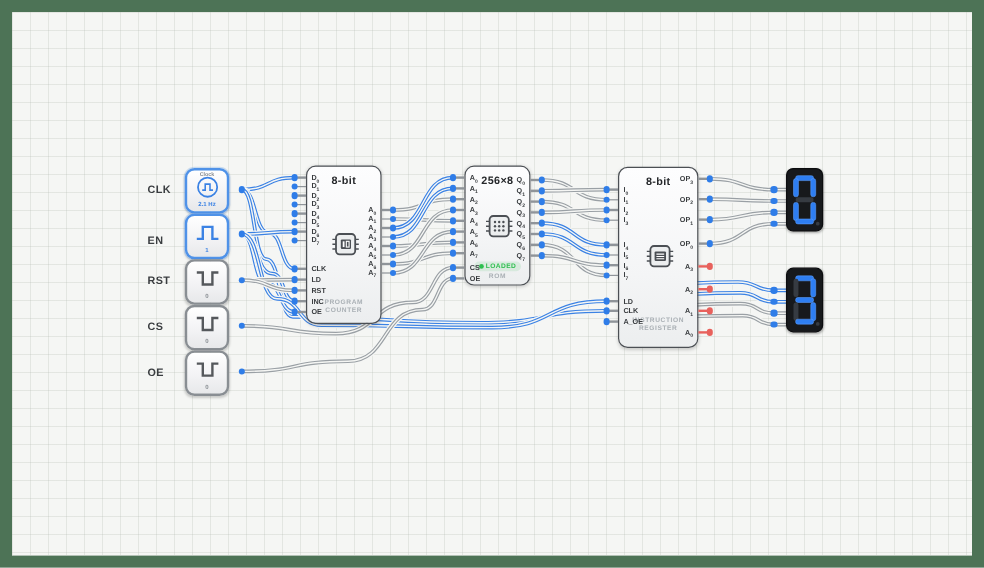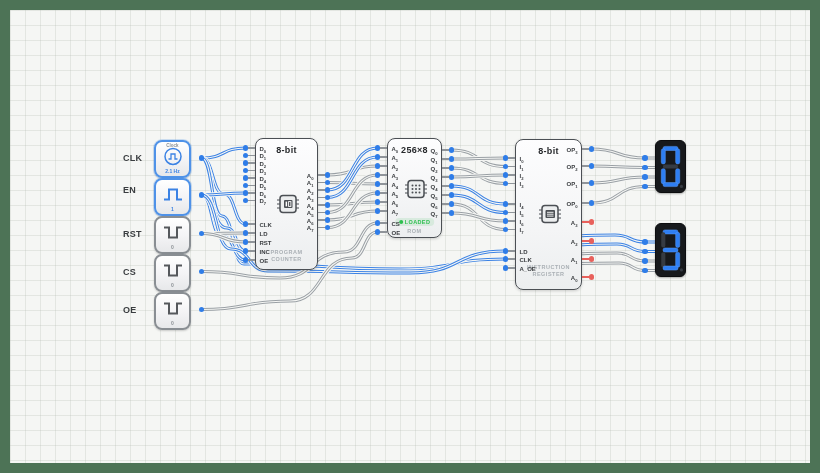--- a/index.html
+++ b/index.html
@@ -225,21 +225,21 @@
 <div class="port-label" style="left: 113px; top: 142.5px; position: absolute;">CLK</div>
     <div class="inbox active" style="left: 144px; top: 129.5px; width: 37px; height: 38px; position: absolute;">
       <div class="ititle">Clock</div>
       <div class="iicon"><svg width="22" height="22" viewBox="0 0 22 22">
       <circle cx="11" cy="11" r="8" fill="none" stroke="#3b82e4" stroke-width="1.5"></circle>
       <path d="M6.5 13.5h2.5v-5h4v5h2.5" fill="none" stroke="#3b82e4" stroke-width="1.3"></path>
         </svg></div>
       <div class="ival">2.1 Hz</div>
     </div>
     <div class="dot" style="left: 188.75px; top: 145.25px; position: absolute;"></div>
-    <div class="port-label" style="left: 113px; top: 175px; position: absolute;">EN</div>
+    <div class="port-label" style="left: 113px; top: 185px; position: absolute;">EN</div>
     <div class="inbox active" style="left: 144px; top: 167.5px; width: 37px; height: 38px; position: absolute;">
       <div class="iicon"><svg width="22" height="18" viewBox="0 0 22 18">
       <path d="M2 14h5V4h8v10h5" fill="none" stroke="#3b82e4" stroke-width="2"></path>
         </svg></div>
       <div class="ival">1</div>
     </div>
     <div class="dot" style="left: 188.75px; top: 182.25px; position: absolute;"></div>
     <div class="port-label" style="left: 113px; top: 218.5px; position: absolute;">RST</div>
     <div class="inbox" style="left: 144px; top: 205.5px; width: 37px; height: 38px; position: absolute;">
       <div class="iicon"><svg width="22" height="18" viewBox="0 0 22 18">

